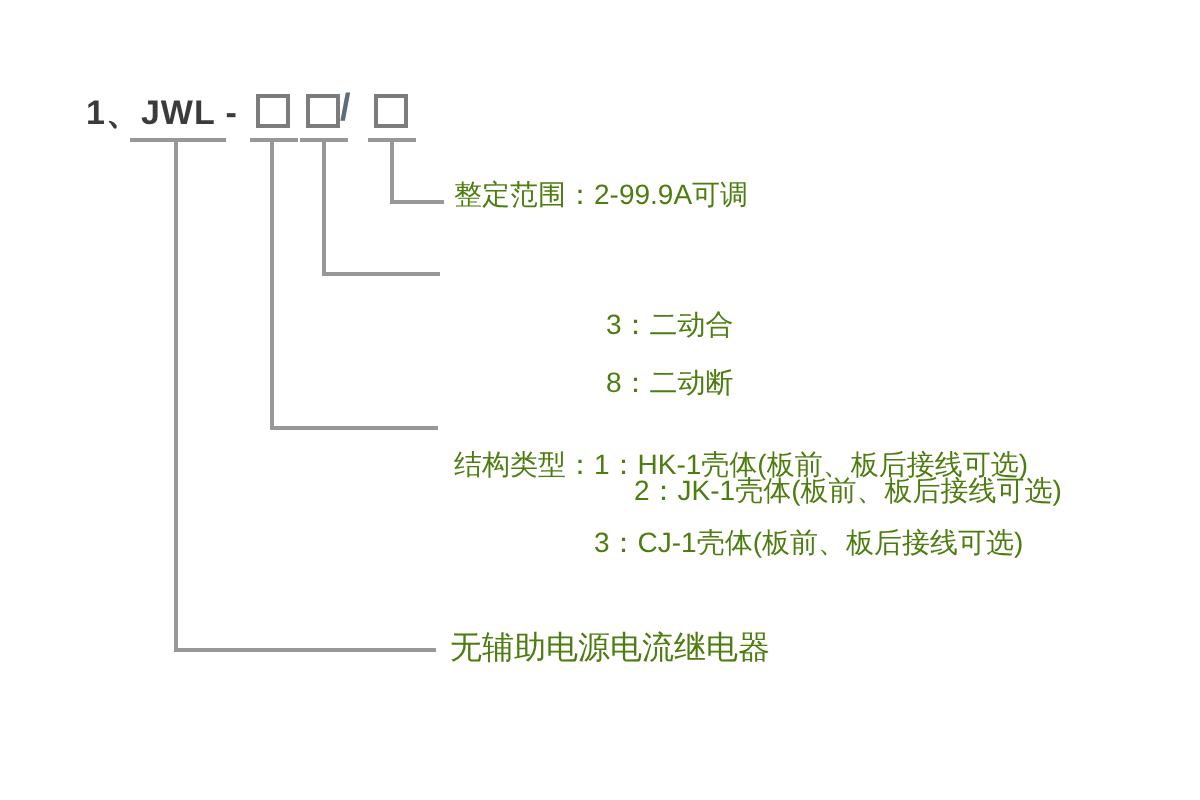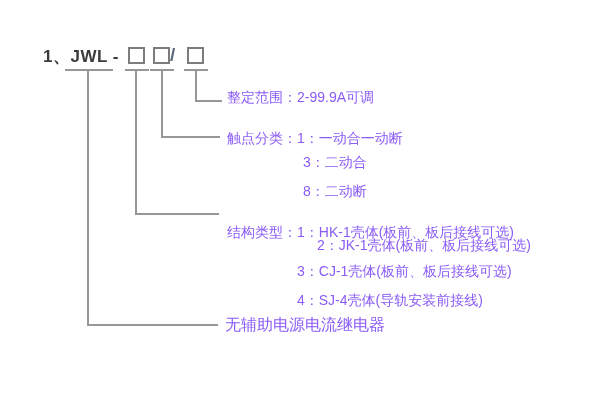--- a/index.html
+++ b/index.html
@@ -49,21 +49,21 @@
     position: absolute;
     background: #979797;
   }
   .hline { height: 2px; }
   .vline { width: 2px; }
   .lbl {
     position: absolute;
     font-size: 14px;
     line-height: 18px;
     white-space: nowrap;
-    color: #8b5cf6;
+    color: #4d7c0f;
   }
   .lbl-name { font-size: 16px; line-height: 19px; text-align: right; }
 </style>
 </head>
 <body>
 
 <div class="canvas">
 
   <div class="title">1、JWL -</div>
   <div class="ph-box box1"></div>
@@ -80,22 +80,20 @@
   <div class="line vline" style="left:135px; top:69px; height:146px;"></div>
   <div class="line vline" style="left:161px; top:69px; height:69px;"></div>
   <div class="line vline" style="left:195px; top:69px; height:33px;"></div>
 
   <div class="line hline" style="left:195px; top:100px; width:27px;"></div>
   <div class="line hline" style="left:161px; top:136px; width:59px;"></div>
   <div class="line hline" style="left:135px; top:213px; width:84px;"></div>
   <div class="line hline" style="left:87px;  top:324px; width:131px;"></div>
 
   <div class="lbl" style="left:227px; top:88px;">整定范围：2-99.9A可调</div>
-  <div class="lbl" style="left:227px; top:129px;">触点分类：1：一动合一动断</div>
   <div class="lbl" style="left:303px; top:153px;">3：二动合</div>
   <div class="lbl" style="left:303px; top:182px;">8：二动断</div>
   <div class="lbl" style="left:227px; top:223px;">结构类型：1：HK-1壳体(板前、板后接线可选)</div>
   <div class="lbl" style="left:297px; top:236px;margin-left:20px;">2：JK-1壳体(板前、板后接线可选)</div>
   <div class="lbl" style="left:297px; top:262px;">3：CJ-1壳体(板前、板后接线可选)</div>
-  <div class="lbl" style="left:297px; top:291px;">4：SJ-4壳体(导轨安装前接线)</div>
   <div class="lbl lbl-name" style="left:225px; top:315px;">无辅助电源电流继电器</div>
 
 </div>
 
 </body></html>

